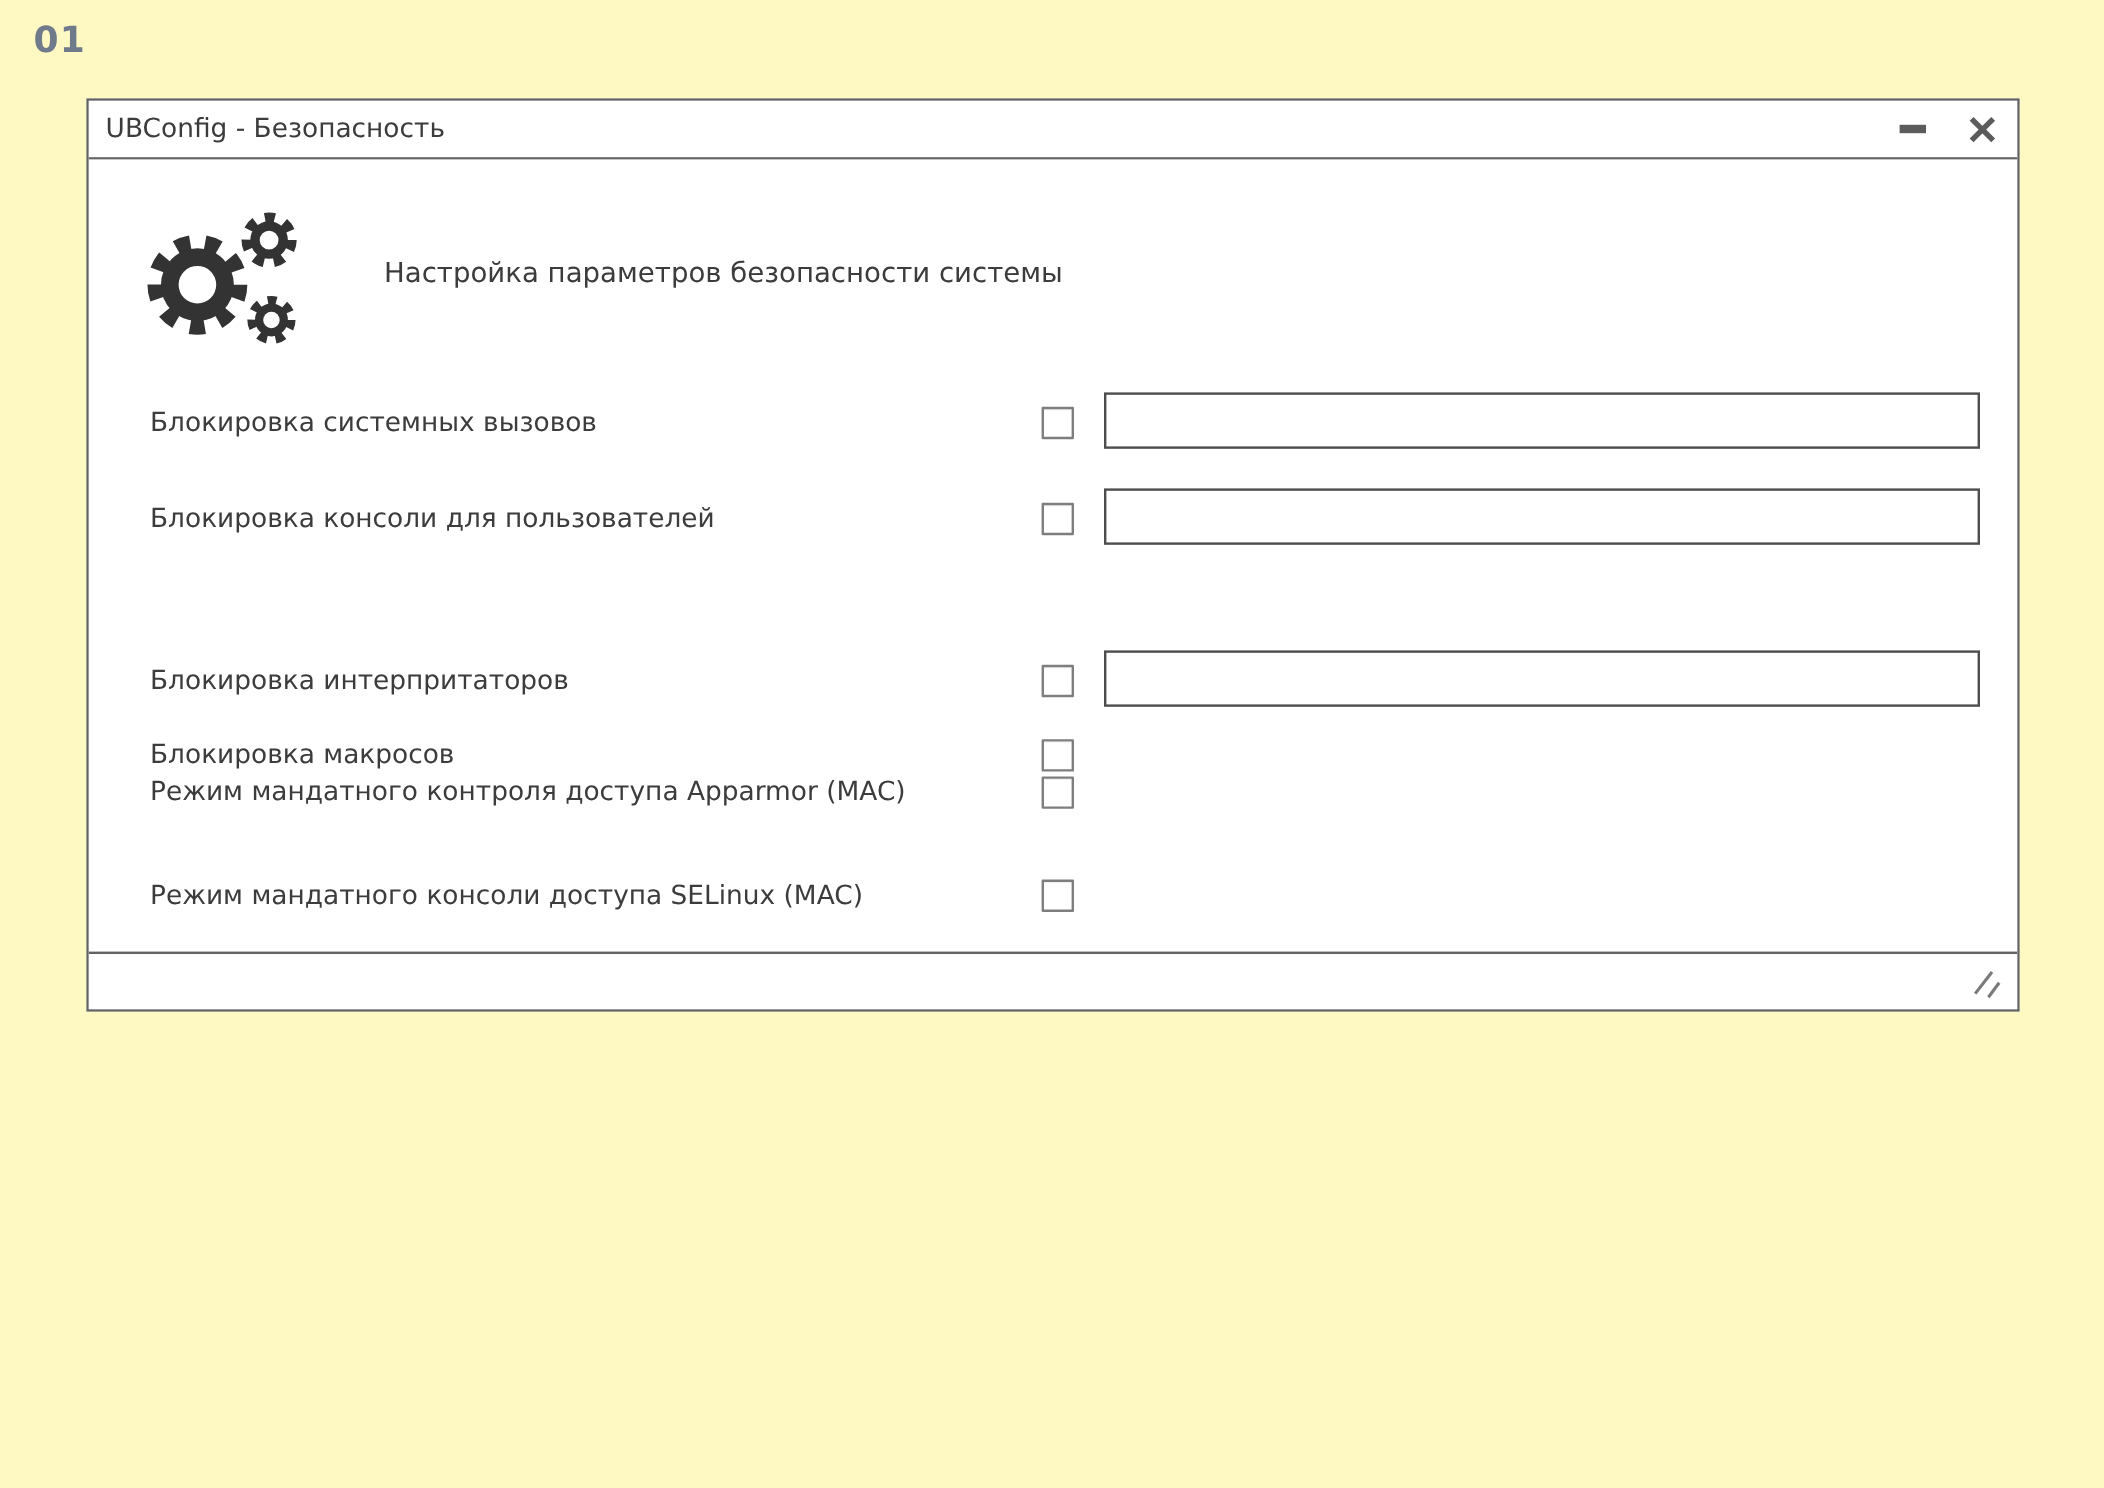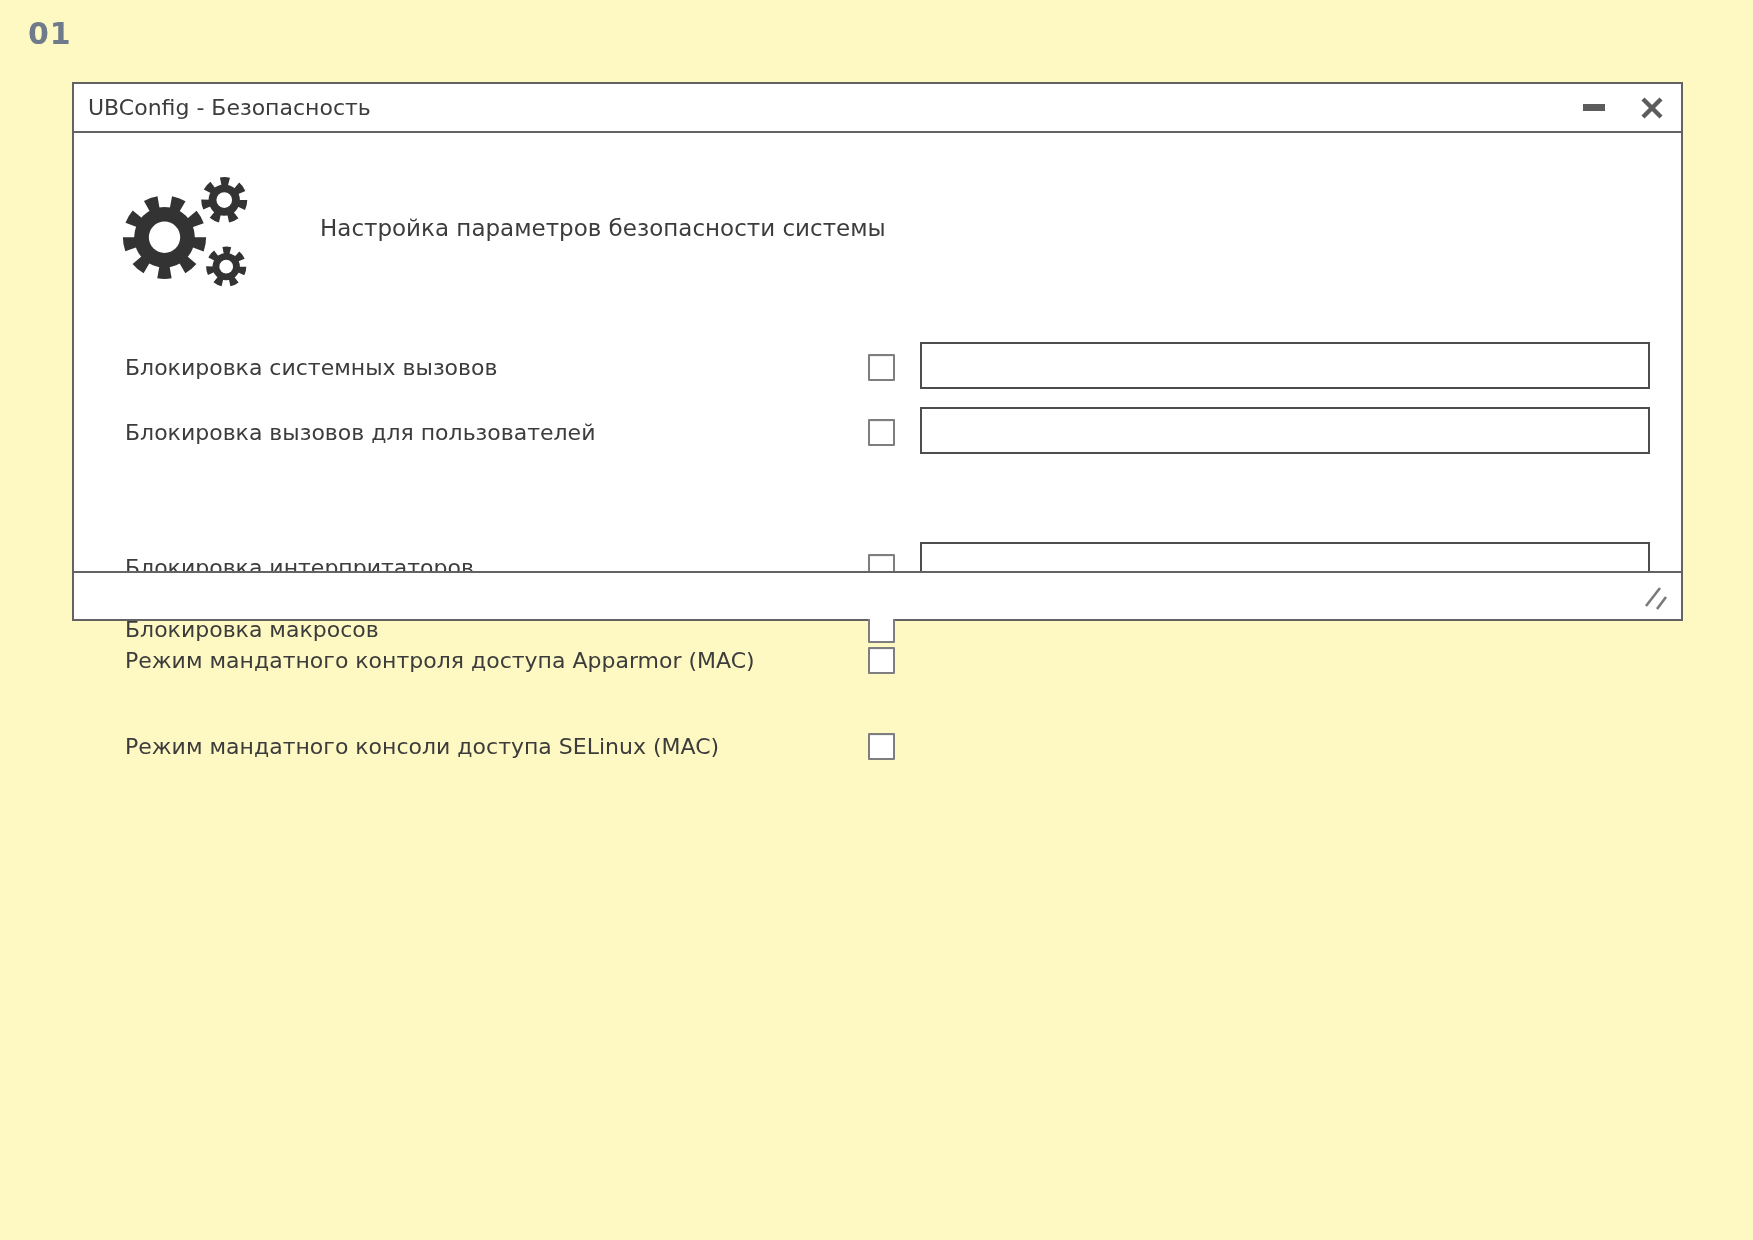--- a/index.html
+++ b/index.html
@@ -21,21 +21,21 @@
     font-weight: bold;
     color: #6f7b8b;
     letter-spacing: 1px;
   }
 
   .window {
     position: absolute;
     left: 72px;
     top: 82px;
     width: 1611px;
-    height: 539px;
+    height: 761px;
     border: 2px solid #636363;
     background: #ffffff;
     box-sizing: border-box;
     display: flex;
     flex-direction: column;
   }
 
   .titlebar {
     height: 49px;
     border-bottom: 2px solid #636363;
@@ -200,28 +200,28 @@
 
         <g>
           <circle cx="121" cy="114" r="16.5" fill="none" stroke="#333333" stroke-width="8" stroke-dasharray="7.4 7.41"></circle>
           <circle cx="121" cy="114" r="14" fill="#333333"></circle>
           <circle cx="121" cy="114" r="7" fill="#ffffff"></circle>
         </g>
       </svg>
 
       <div class="app-header-text">Настройка параметров безопасности системы</div>
 
-      <div class="form-row" style="top:221px">
+      <div class="form-row" style="top:206px">
         <div class="row-label">Блокировка системных вызовов</div>
         <div class="row-checkbox"></div>
         <input class="row-input" type="text" value="" style="">
       </div>
 
       <div class="form-row" style="top:286px">
-        <div class="row-label">Блокировка вызовов для пользователей</div>
+        <div class="row-label">Блокировка консоли для пользователей</div>
         <div class="row-checkbox"></div>
         <input class="row-input" type="text" value="" style="">
       </div>
 
 
       <div class="form-row" style="top:421px">
         <div class="row-label">Блокировка интерпритаторов</div>
         <div class="row-checkbox"></div>
         <input class="row-input" type="text" value="" style="">
       </div>

